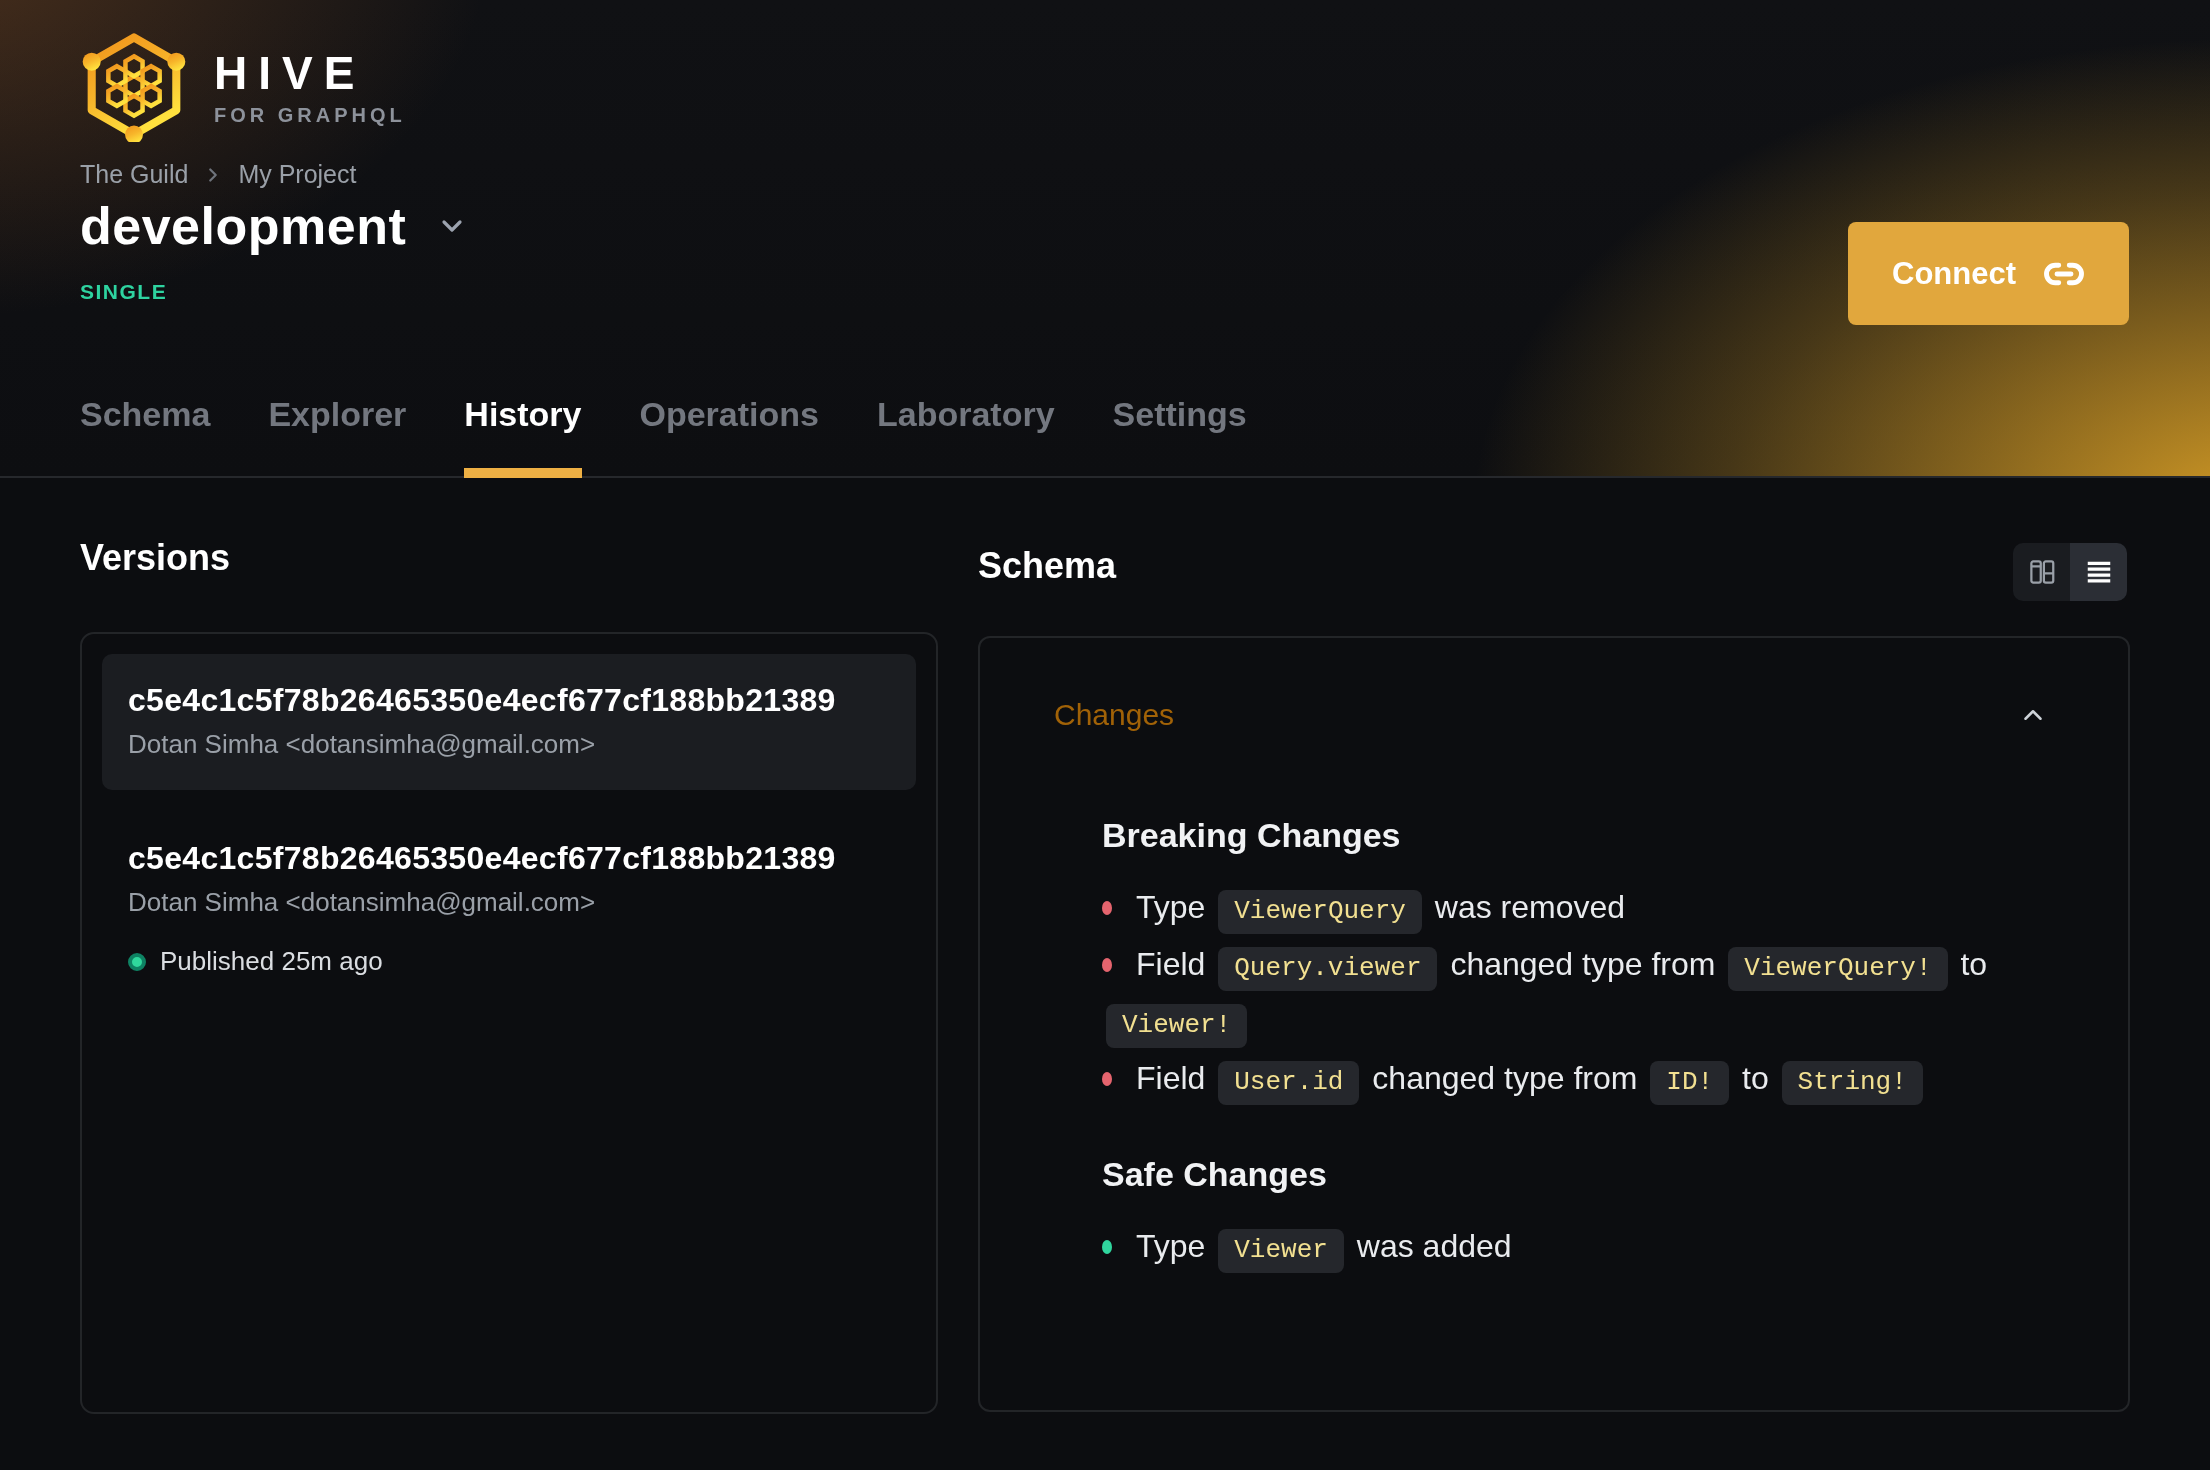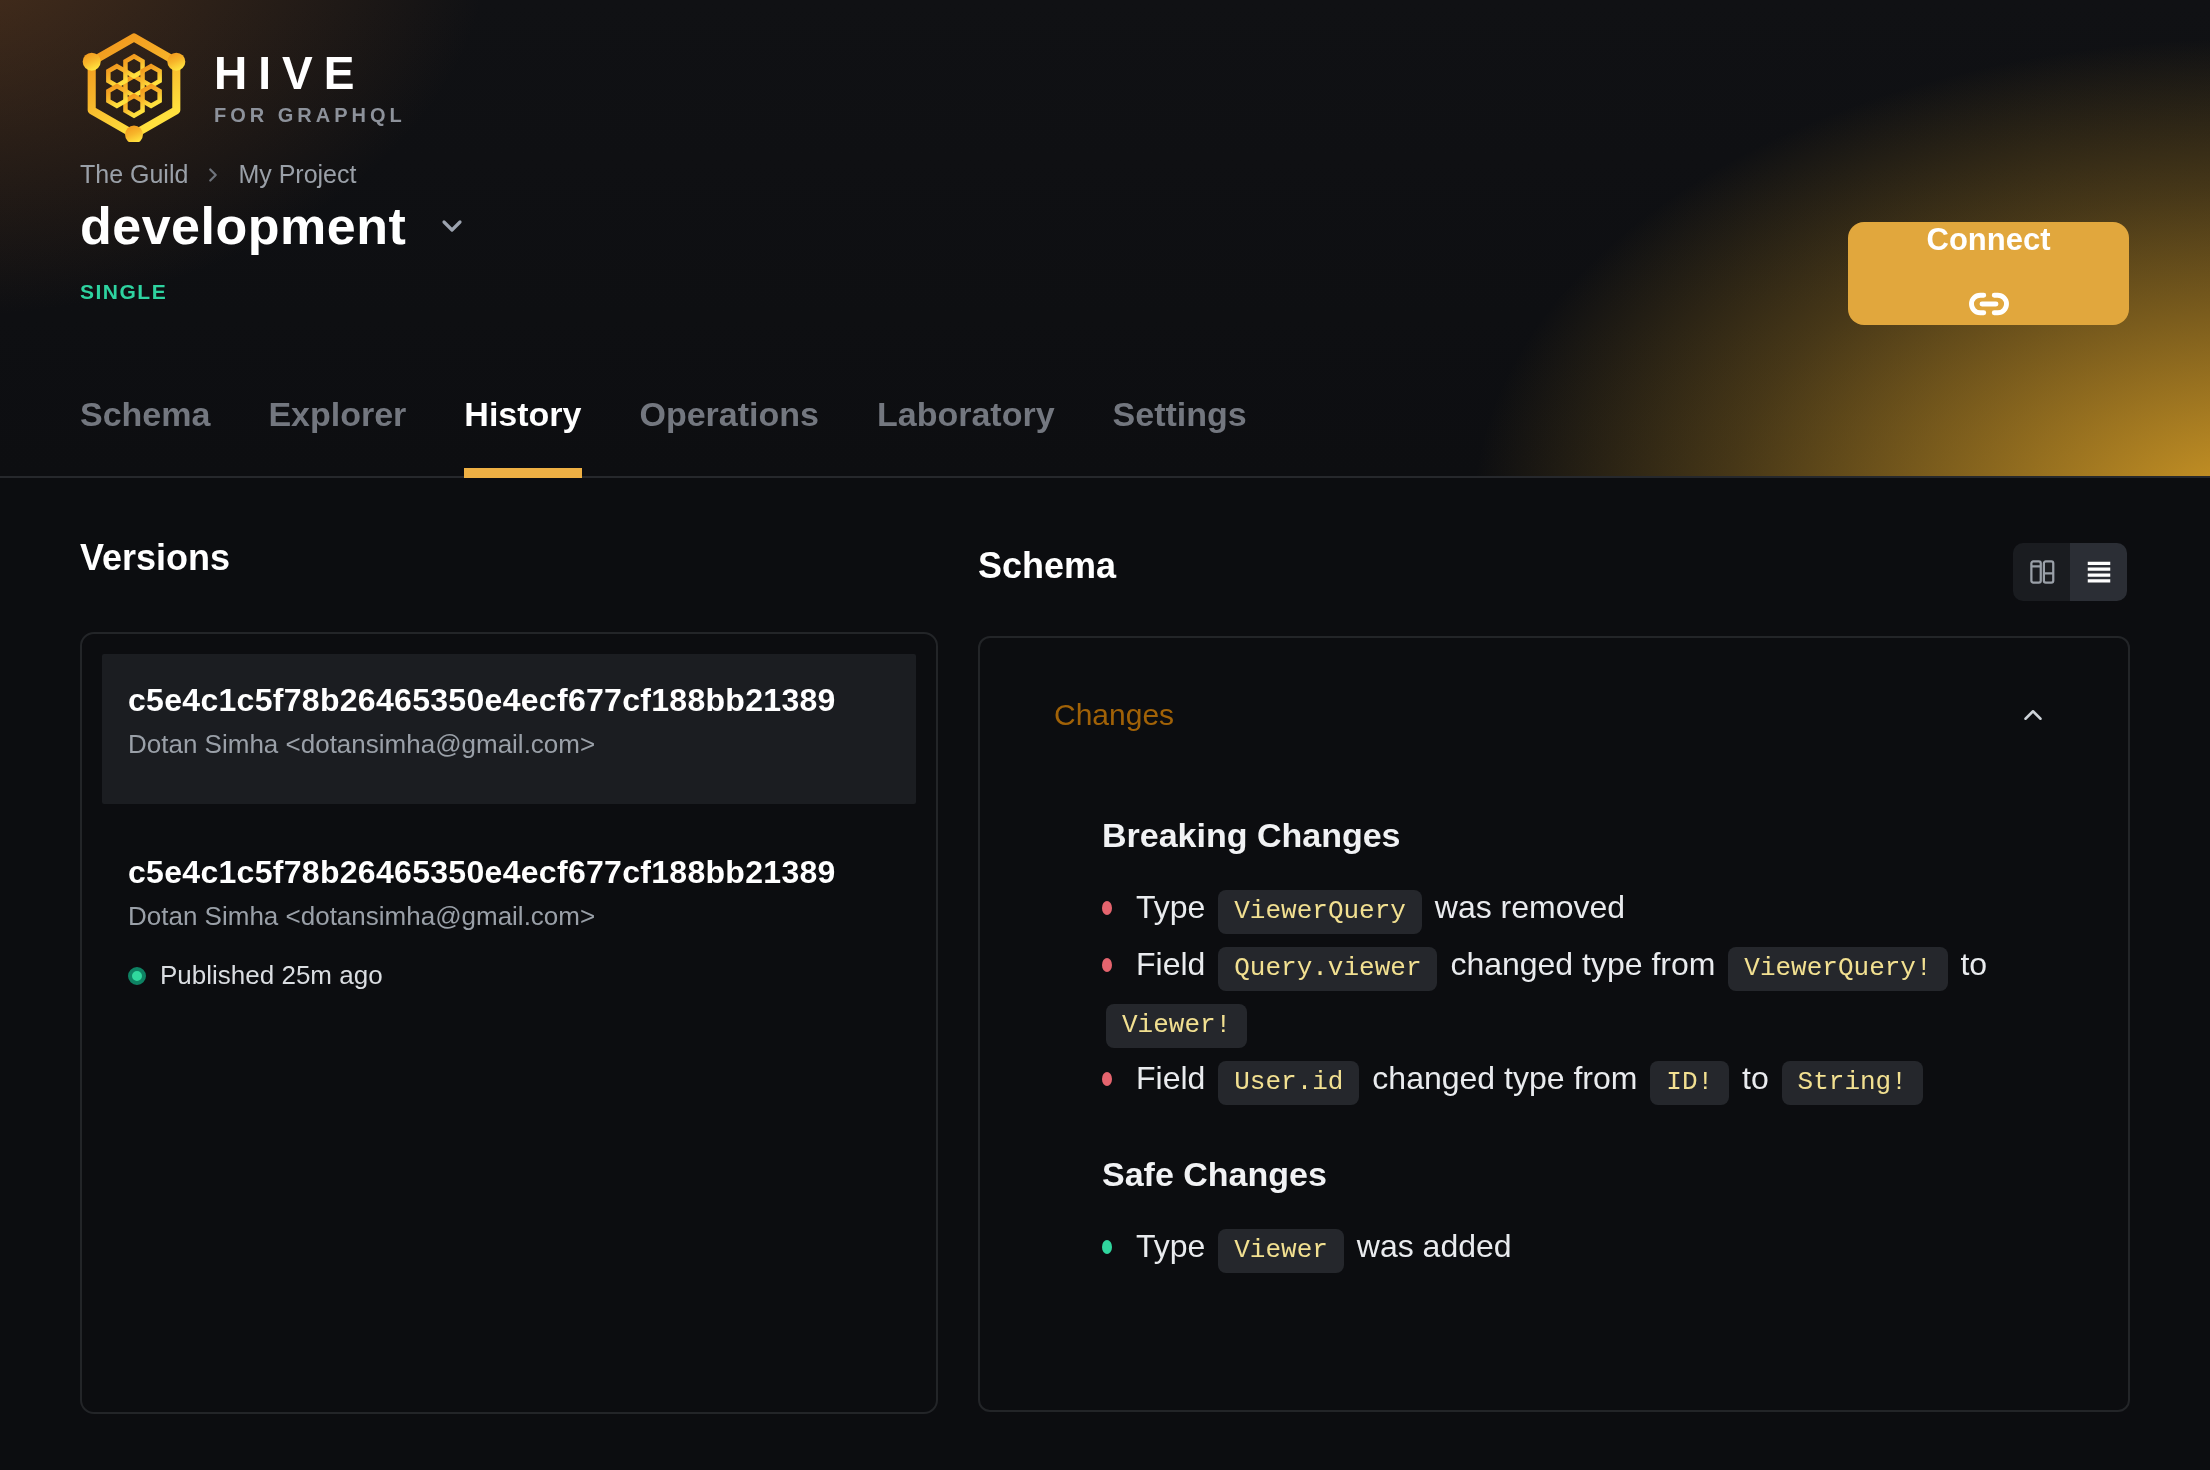--- a/index.html
+++ b/index.html
@@ -19,36 +19,36 @@
   .logo-row { position:absolute; top:30px; left:80px; display:flex; align-items:center; gap:26px; }
   .brand-name { font-size:46px; font-weight:bold; letter-spacing:11px; color:#ffffff; }
   .brand-tagline { font-size:20px; font-weight:bold; letter-spacing:4px; color:#8d929b; margin-top:4px; }
   .breadcrumb { position:absolute; top:160px; left:80px; display:flex; align-items:center; gap:14px; font-size:25px; color:#9aa0a8;justify-content:center; }
   .crumb { cursor:pointer; }
   .title-row { position:absolute; top:196px; left:80px; display:flex; align-items:center; gap:30px; cursor:pointer; }
   .title-row h1 { font-size:52px; font-weight:bold; color:#ffffff; letter-spacing:.5px; }
   .badge { position:absolute; top:280px; left:80px; font-size:21px; font-weight:bold; letter-spacing:1.5px; color:#2ed3a0; }
   .connect {
     position:absolute; top:222px; right:81px; width:281px; height:103px;
-    background:#e1a73d; border:none; border-radius:16px; cursor:pointer;
-    display:flex; align-items:center; justify-content:space-between; padding:0 68px;
-    font-family:"Liberation Sans", sans-serif; font-size:31px; font-weight:bold; color:#ffffff;flex-direction:column;
+    background:#e1a73d; border:none; border-radius:8px; cursor:pointer;
+    display:flex; align-items:center; justify-content:space-between; padding:0 44px;
+    font-family:"Liberation Sans", sans-serif; font-size:31px; font-weight:bold; color:#ffffff;
   }
   .tabs { position:absolute; bottom:-2px; left:80px; display:flex; gap:58px; align-items:flex-end; }
   .tab { font-size:34px; font-weight:bold; color:#73777f; padding-bottom:44px; cursor:pointer; }
   .tab.active { color:#ffffff; padding-bottom:34px; border-bottom:10px solid #eeb044; }
 
   
   .section-title { position:absolute; font-size:36px; font-weight:bold; color:#ffffff; }
   .versions-title { left:80px; top:537px; }
   .versions-container {
     position:absolute; left:80px; top:632px; width:858px; height:782px;
     border:2px solid #232528; border-radius:14px; padding:20px;
   }
-  .version-card { border-radius:2px; padding:28px 26px 44px; cursor:pointer; }
+  .version-card { border-radius:10px; padding:28px 26px 30px; cursor:pointer; }
   .version-card.highlighted { background:#1b1d21; }
   .version-card + .version-card { margin-top:22px; }
   .version-hash { font-size:32px; font-weight:bold; color:#ffffff; letter-spacing:.3px; }
   .version-author { font-size:26px; color:#9aa0a8; margin-top:10px; }
   .version-status { display:flex; align-items:center; gap:14px; margin-top:28px; font-size:26px; color:#dadde1; }
   .pub-dot { width:18px; height:18px; border-radius:50%; background:#30d89d; border:4px solid #0e8263; flex:0 0 auto; }
 
   
   .schema-title { left:978px; top:545px; }
   .view-toggle { position:absolute; left:2013px; top:543px; display:flex; border-radius:10px; overflow:hidden; }

